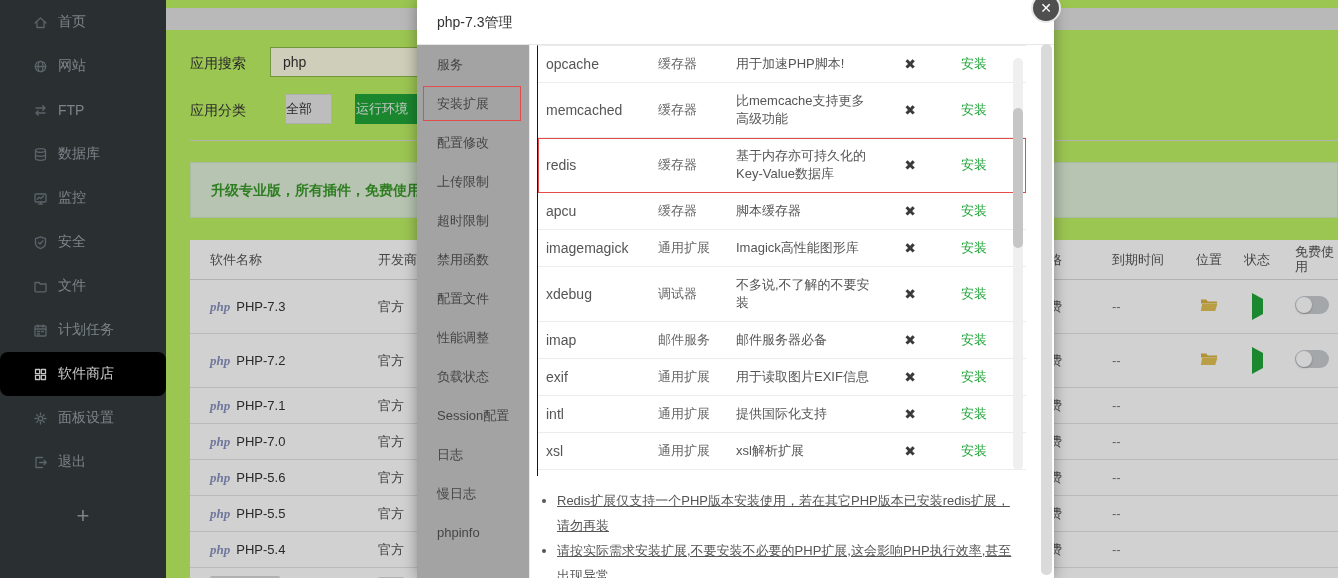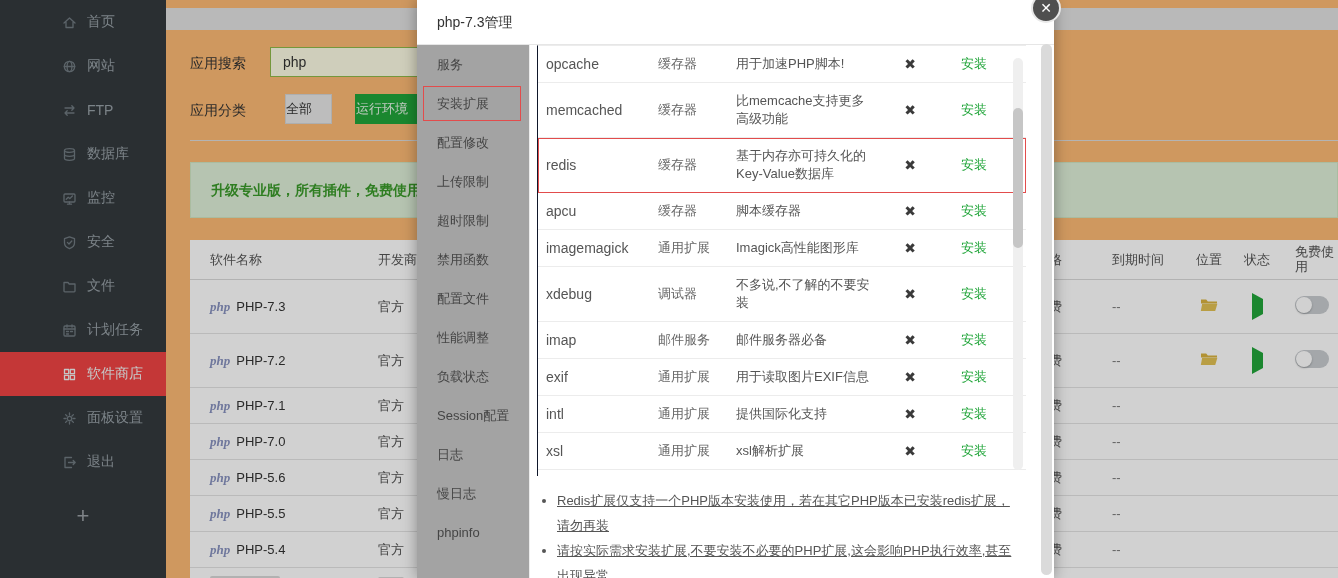--- a/index.html
+++ b/index.html
@@ -1,29 +1,29 @@
 <!DOCTYPE html>
 <html><head>
 <meta charset="utf-8">
 <style>
   html,body{margin:0;padding:0;width:1338px;height:578px;overflow:hidden;
     font-family:"Liberation Sans","DejaVu Sans",sans-serif;background:#f3f3f3;position:relative;}
   *{box-sizing:border-box;}
 
   
   .sidebar{position:absolute;left:0;top:0;width:166px;height:578px;background:#343a3e;z-index:10;}
-  .side-item{position:relative;height:44px;display:flex;align-items:center;color:#97a0a6;font-size:14px;cursor:pointer;padding-left:29px;}
+  .side-item{position:relative;height:44px;display:flex;align-items:center;color:#97a0a6;font-size:14px;cursor:pointer;}
   .side-item .ico{width:15px;height:15px;margin-left:33px;margin-right:10px;color:#707a80;display:inline-flex;}
   .side-item .ico svg{width:15px;height:15px;stroke:currentColor;fill:none;stroke-width:1.3;stroke-linecap:round;stroke-linejoin:round;}
-  .side-item.active{background:#ef4444;color:#f2f2f2;}
+  .side-item.active{background:#000000;color:#f2f2f2;border-radius:8px;}
   .side-item.active .ico{color:#f2f2f2;}
   .side-add{height:44px;margin-top:10px;display:flex;align-items:center;justify-content:center;color:#9aa0a5;font-size:22px;cursor:pointer;}
 
   
-  .main{position:absolute;left:166px;top:0;right:0;bottom:0;background:#fdba74;}
+  .main{position:absolute;left:166px;top:0;right:0;bottom:0;background:#bef264;}
   .topband{position:absolute;left:0;right:0;top:8px;height:22px;background:#e2e2e2;}
   .lbl{position:absolute;font-size:14px;color:#333;}
   .search-input{position:absolute;left:104px;top:47px;width:330px;height:30px;background:#fdfce4;
     border:1px solid #8fb94a;font-size:14px;color:#333;padding:0 12px;outline:none;}
   .btn{position:absolute;top:94px;height:30px;border:1px solid #d5d5d5;background:#e7e7e7;color:#333;
     font-size:13px;text-align:left;line-height:28px;cursor:pointer;}
   .btn.green{background:#20a53a;border-color:#20a53a;color:#eaf6ea;}
   .divider{position:absolute;left:24px;right:0;top:140px;border-top:1px solid #dcdcdc;}
   .banner{position:absolute;left:24px;right:0;top:162px;height:56px;background:#dff0d8;border:1px solid #d0e6c4;
     color:#3a9a2a;font-size:14px;font-weight:bold;line-height:54px;padding-left:20px;}

